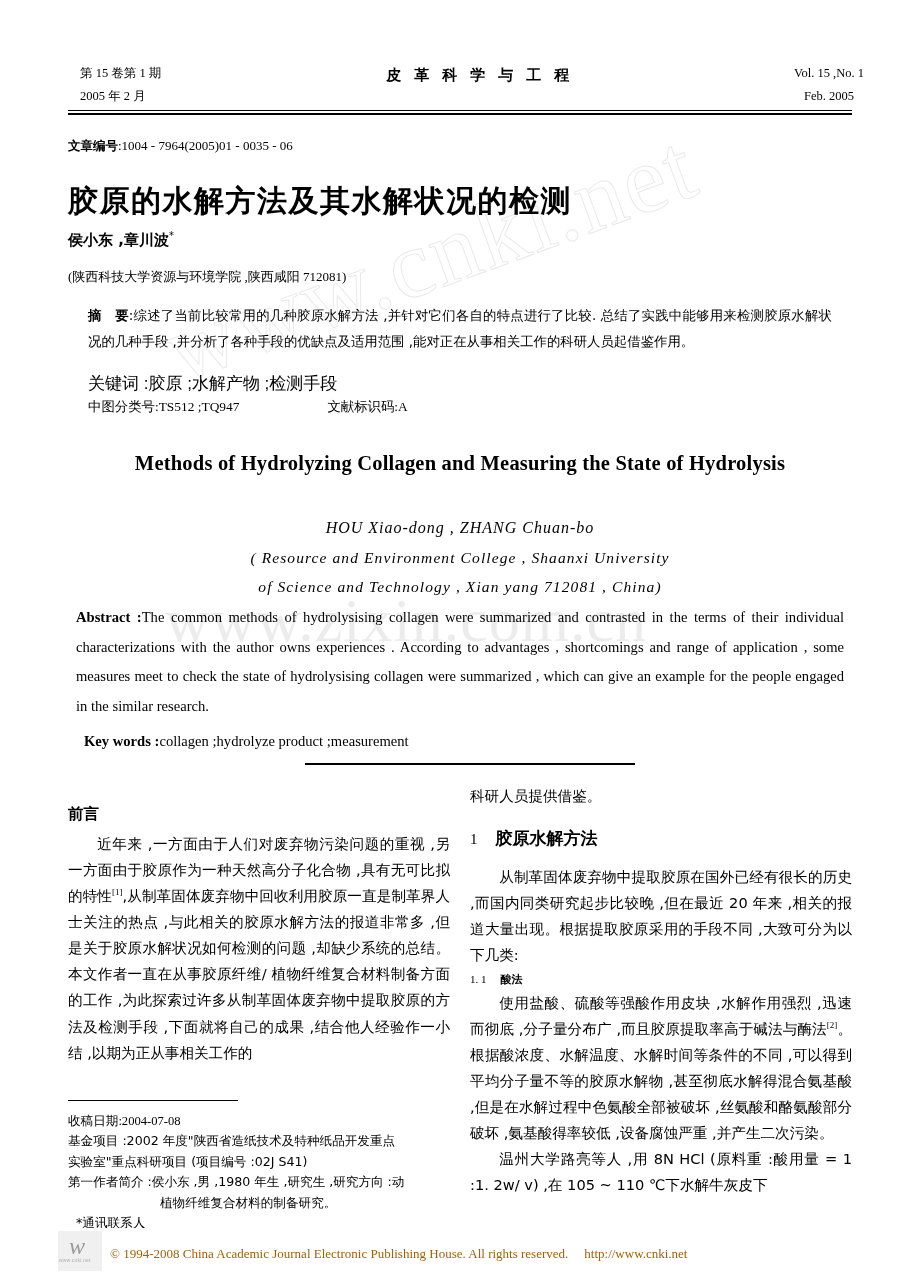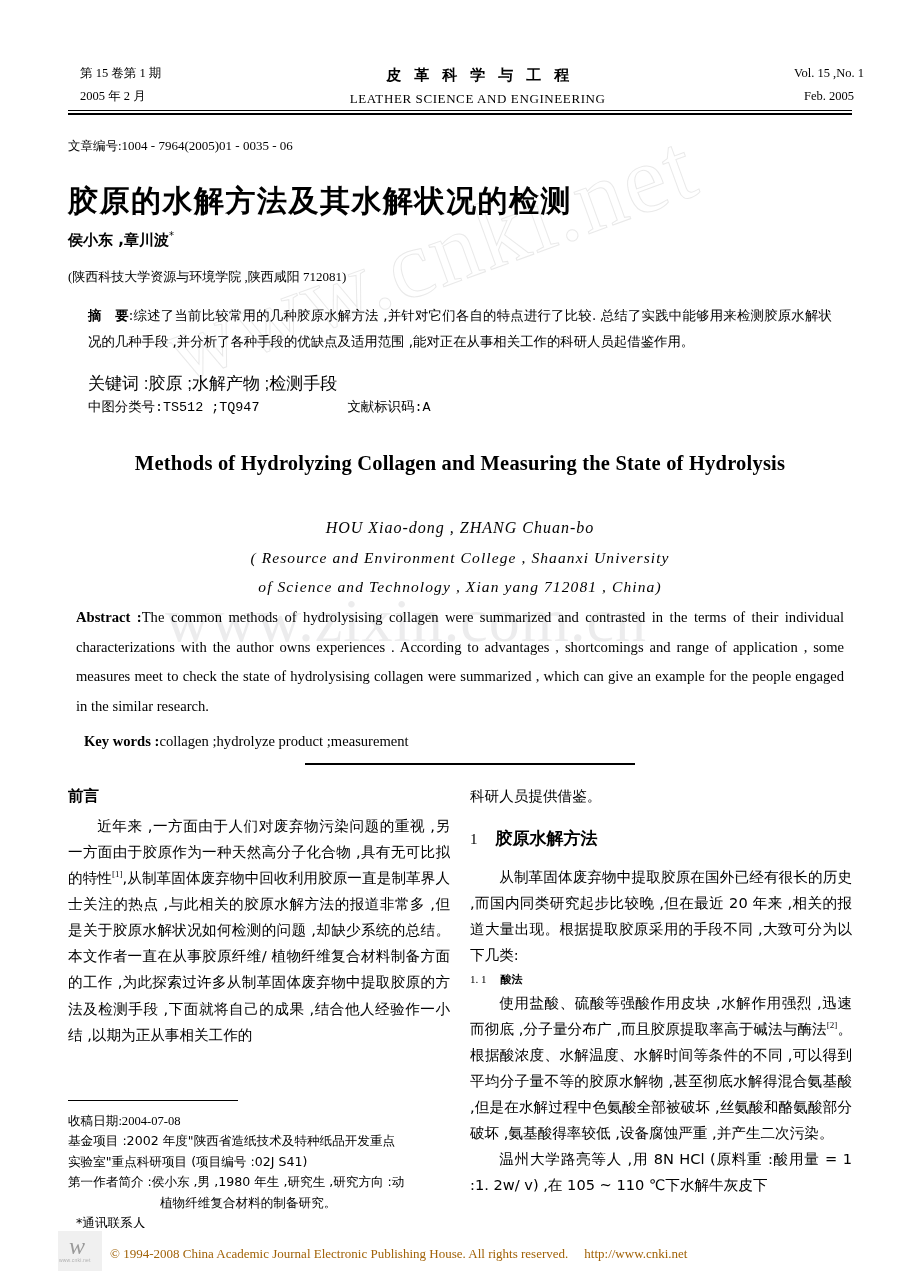--- a/index.html
+++ b/index.html
@@ -98,21 +98,21 @@
   
   .article-no {
     position: absolute;
     left: 68px;
     top: 138px;
     font-size: 13px;
     z-index: 6;
   }
   .article-no .cn {
     font-family: "DejaVu Sans", "Liberation Sans", sans-serif;
-    font-weight: normal;
+    font-weight: bold;
     font-size: 12.5px;
   }
 
   
   .title-block {
     position: absolute;
     left: 68px;
     top: 182px;
     width: 784px;
     text-align: left;
@@ -160,21 +160,21 @@
     z-index: 6;
   }
   .clc-line {
     position: absolute;
     left: 88px;
     top: 398px;
     font-family: "DejaVu Sans", "Liberation Sans", sans-serif;
     font-size: 13.4px;
     z-index: 6;
   }
-  .clc-line .ser { font-family: Liberation Mono, monospace; }
+  .clc-line .ser { font-family: Liberation Serif, serif; }
   .clc-line .gap { display: inline-block; width: 88px; }
 
   
   .en-title {
     position: absolute;
     left: 68px;
     top: 452px;
     width: 784px;
     text-align: center;
     font-family: "Liberation Serif", serif;
@@ -251,21 +251,21 @@
     text-align: justify;
     z-index: 6;
   }
   .col-left  { left: 68px; }
   .col-right { left: 470px; }
 
   .sec-h1 {
     font-family: "DejaVu Sans", "Liberation Sans", sans-serif;
     font-size: 15.5px;
     font-weight: bold;
-    margin: 0 0 2px 0;
+    margin: 18px 0 2px 0;
   }
   .sec-num-h {
     font-family: "DejaVu Sans", "Liberation Sans", sans-serif;
     font-size: 17px;
     font-weight: bold;
     margin: 14px 0 10px 0;
   }
   .sec-num-h .n {
     font-family: "Liberation Serif", serif;
     font-weight: normal;
@@ -369,21 +369,20 @@
   <div class="wm-horizontal">www.zixin.com.cn</div>
 
   <div class="masthead">
     <div class="masthead-row">
       <div class="mh-left">
         <div>第 15 卷第 1 期</div>
         <div>2005 年 2 月</div>
       </div>
       <div class="mh-center">
         <div class="mh-cn-title">皮革科学与工程</div>
-        <div class="mh-en-title">LEATHER SCIENCE AND ENGINEERING</div>
       </div>
       <div class="mh-right">
         <div>Vol. 15 ,No. 1</div>
         <div>Feb. 2005</div>
       </div>
     </div>
   </div>
   <div class="masthead-rule">
     <div class="r1"></div>
     <div class="r2"></div>

